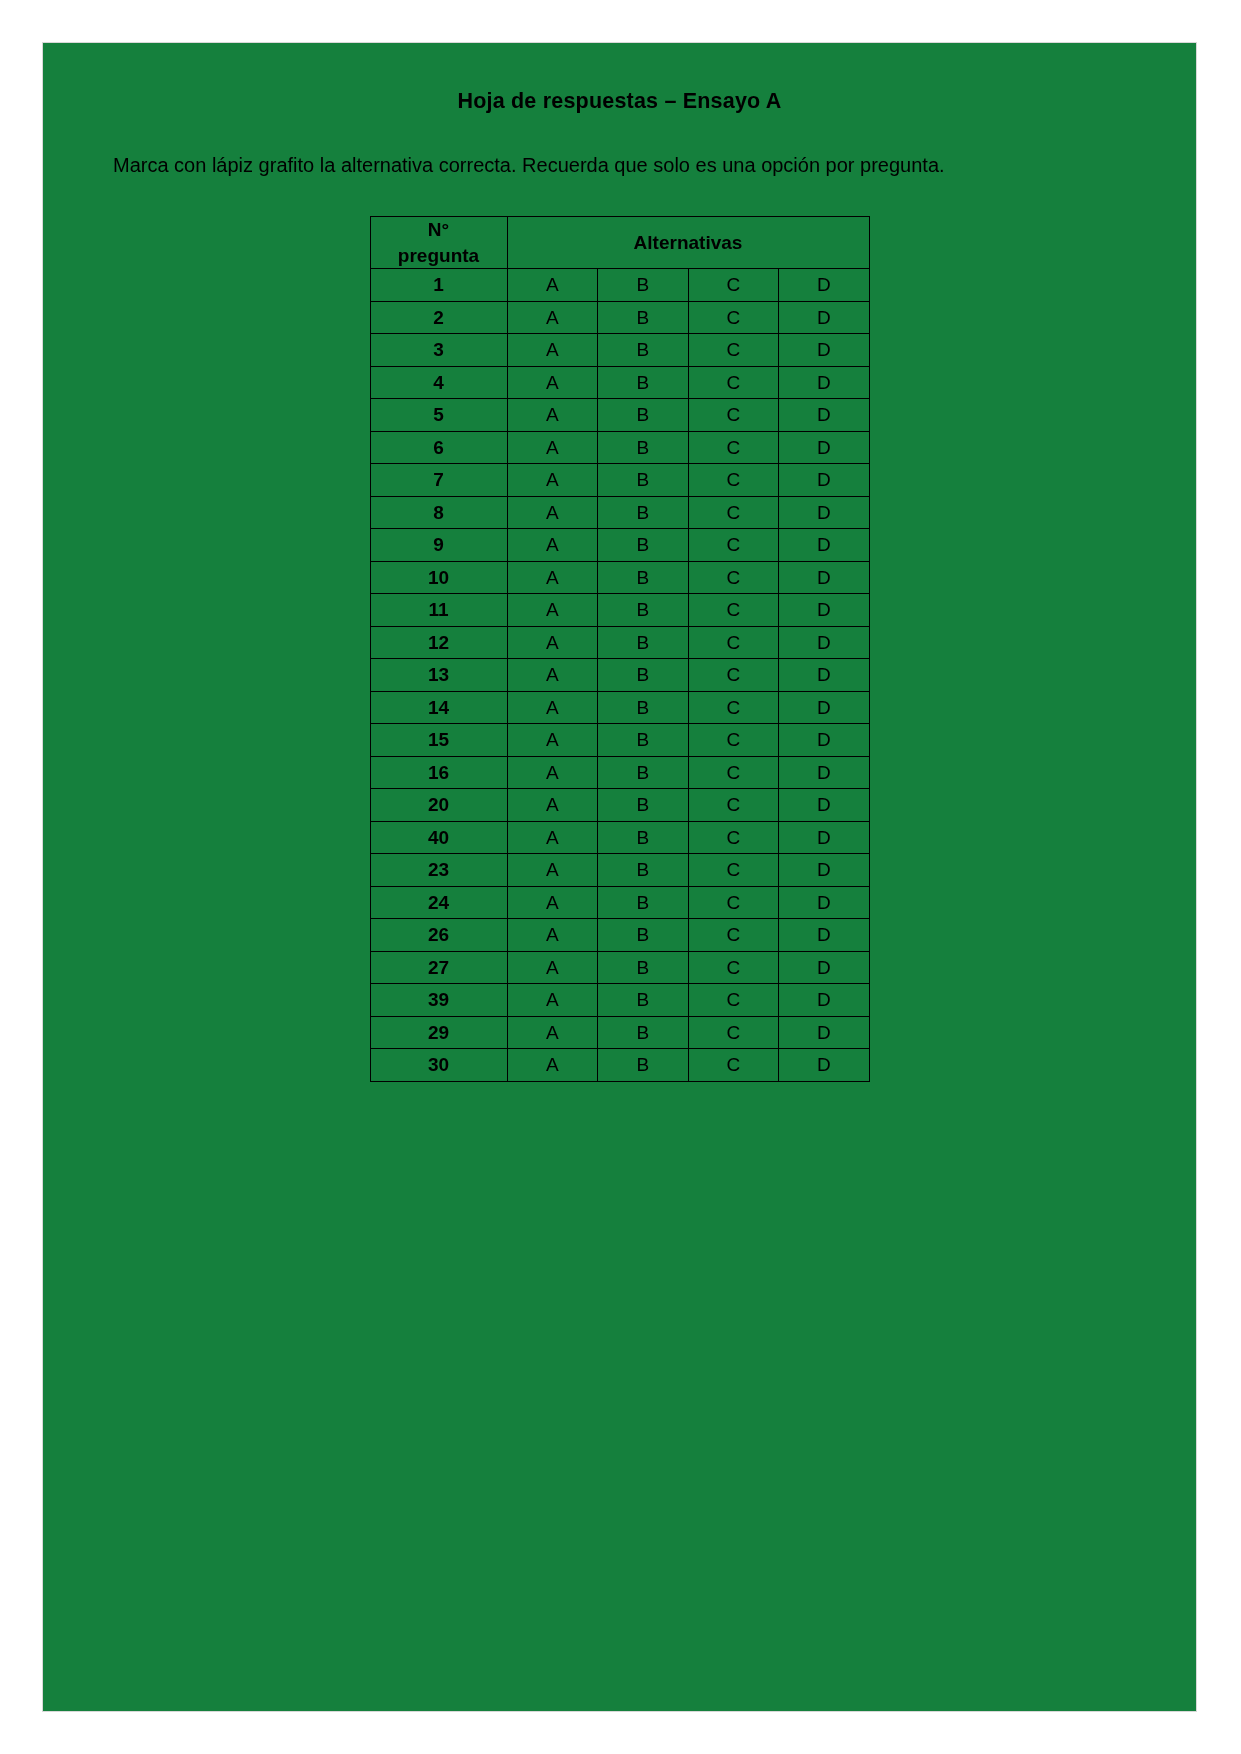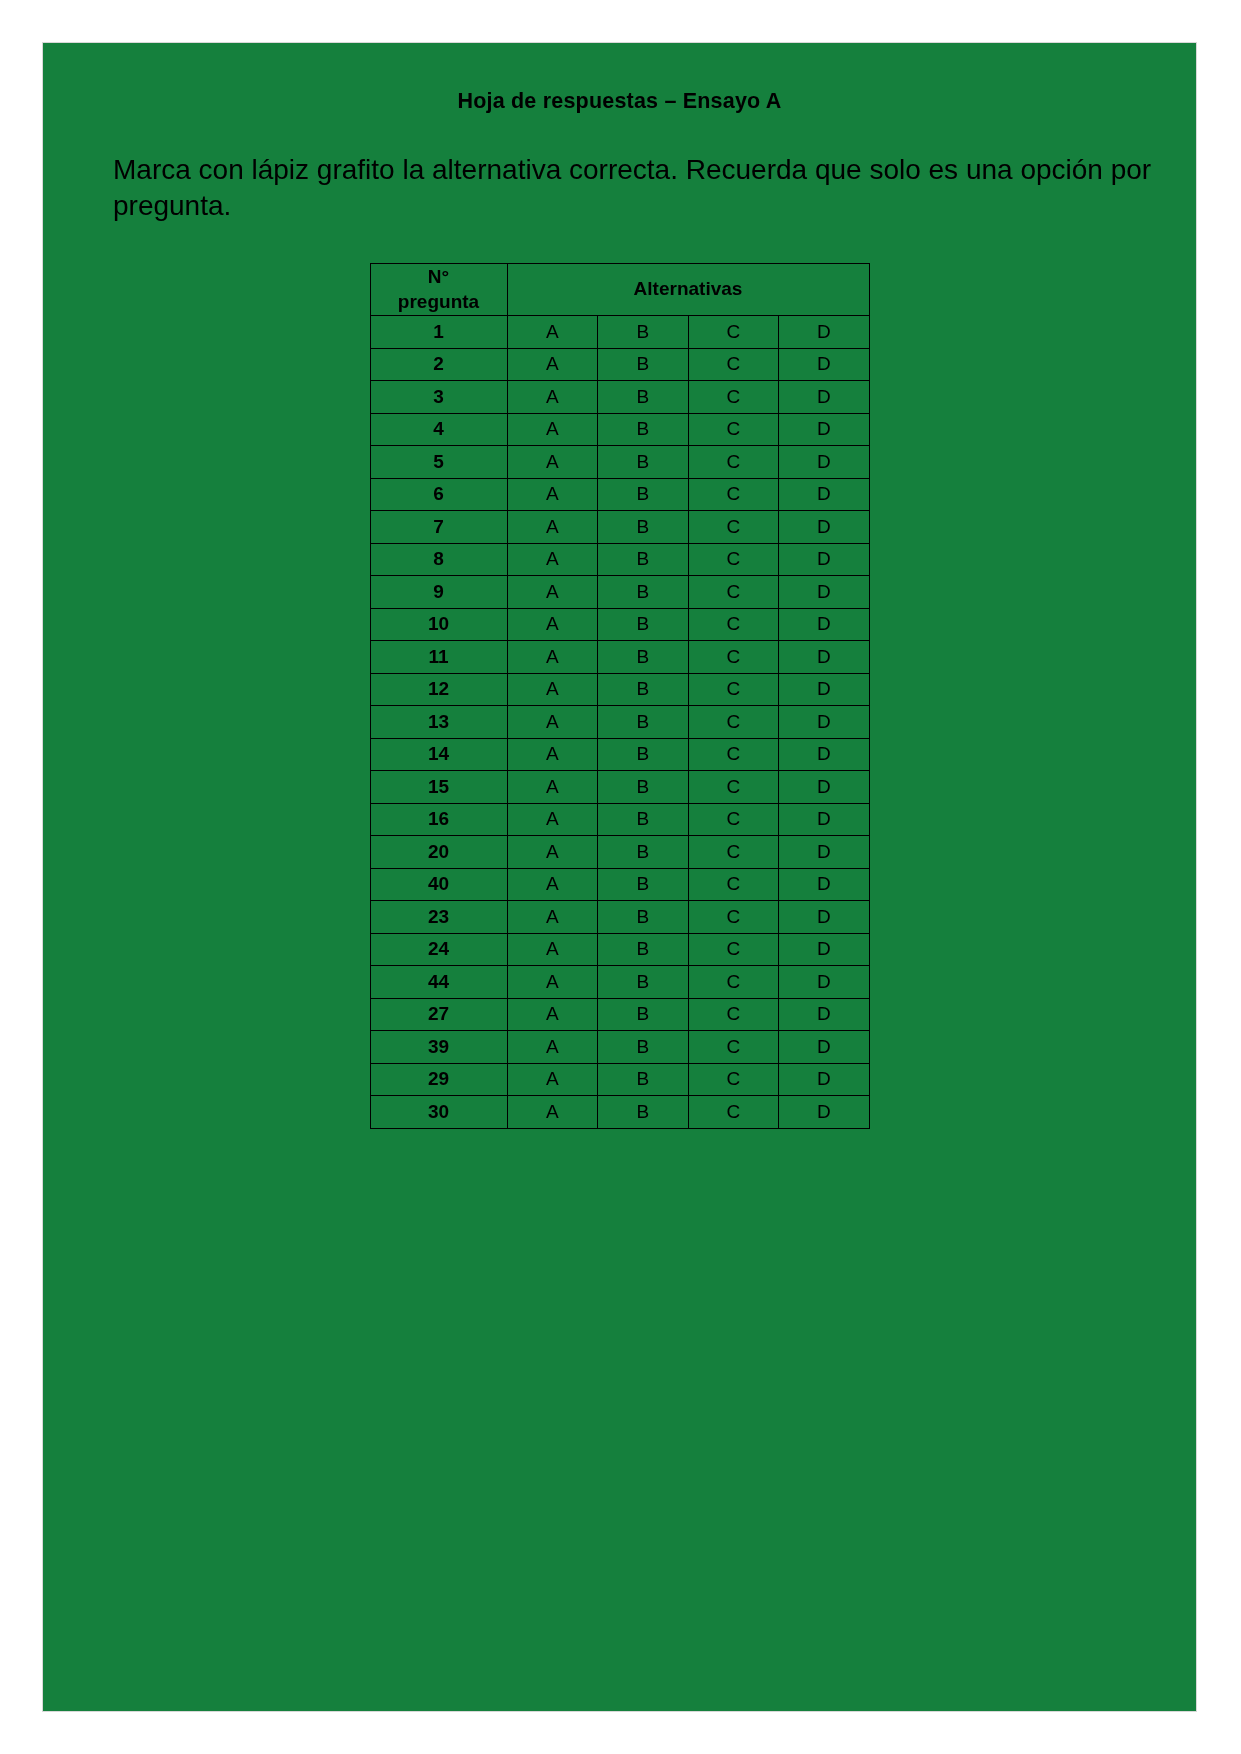--- a/index.html
+++ b/index.html
@@ -27,21 +27,21 @@
     padding: 30px 35px 0 35px;
   }
   .doc-title {
     text-align: center;
     font-size: 21.5px;
     font-weight: bold;
     margin: 16px 0 0 0;
     letter-spacing: 0.2px;
   }
   .instructions {
-    font-size: 28px;
+    font-size: 20px;
     margin: 38px 0 0 35px;
     line-height: 1.3;
   }
   table.answer-sheet {
     border-collapse: collapse;
     margin: 38px auto 0 auto;
     table-layout: fixed;
     width: 500px;
   }
   table.answer-sheet td,
@@ -235,21 +235,21 @@
             <td class="opt">D</td>
           </tr>
           <tr>
             <td class="qnum">24</td>
             <td class="opt">A</td>
             <td class="opt">B</td>
             <td class="opt">C</td>
             <td class="opt">D</td>
           </tr>
           <tr>
-            <td class="qnum">44</td>
+            <td class="qnum">26</td>
             <td class="opt">A</td>
             <td class="opt">B</td>
             <td class="opt">C</td>
             <td class="opt">D</td>
           </tr>
           <tr>
             <td class="qnum">27</td>
             <td class="opt">A</td>
             <td class="opt">B</td>
             <td class="opt">C</td>

